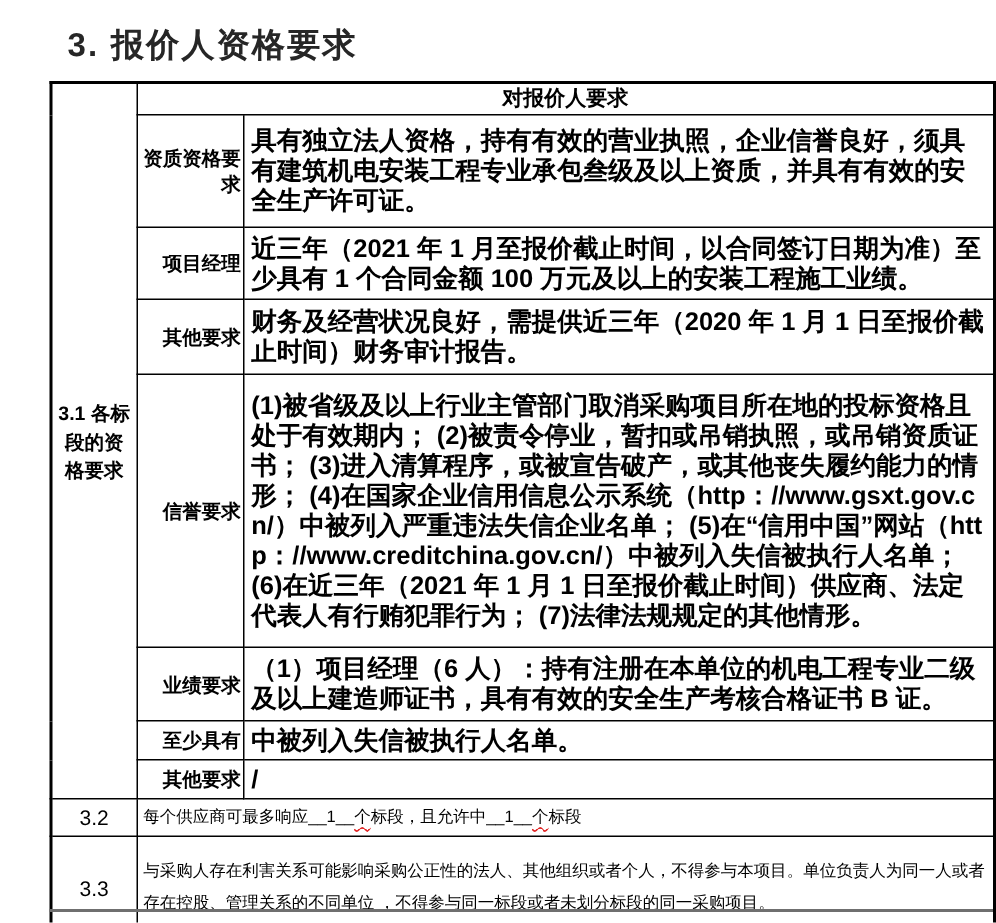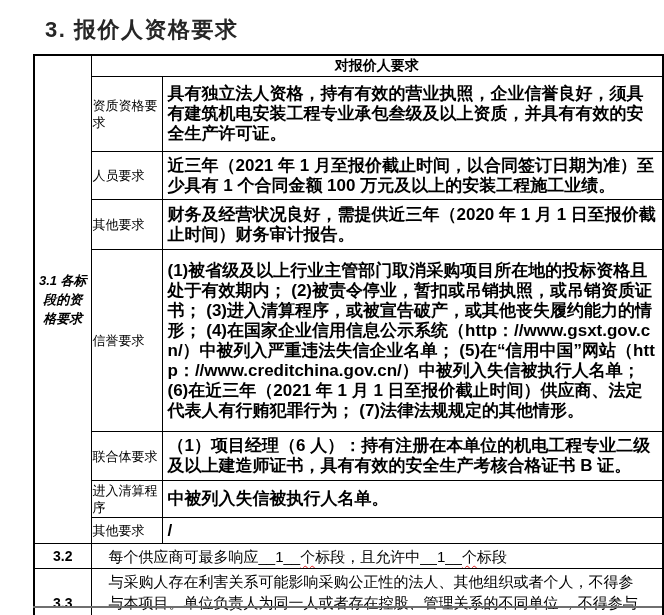--- a/index.html
+++ b/index.html
@@ -19,45 +19,45 @@
     border-collapse:collapse;table-layout:fixed;
     width:629px;
     border:2px solid #000;
   }
   table.req td{
     border:1.5px solid #000;
     vertical-align:middle;
     overflow:hidden;
   }
   td.label-cell{
-    font-weight:normal;font-size:13px;line-height:17px;
-    text-align:left;padding:1px 1px;
+    font-weight:bold;font-size:13px;line-height:17px;
+    text-align:right;padding:1px 1px;
   }
   td.content-cell{
     font-size:17px;line-height:20px;
     padding:1px 5px;
     white-space:pre-wrap;
     word-break:break-all;
     font-weight:bold;
   }
   td.header-cell{
     font-weight:bold;font-size:14px;text-align:center;
     padding:1px 0;
   }
   td.section-cell{
     font-weight:bold;font-size:13px;line-height:19px;
     text-align:center;padding:1px 2px;
     word-break:break-all;
   }
   td.num-cell{
-    font-weight:bold;font-size:14px;text-align:center;padding:1px 2px;
+    font-weight:normal;font-size:14px;text-align:center;padding:1px 2px;
   }
   td.small-content{
-    font-size:15px;line-height:21px;
-    padding:1px 17px;white-space:pre-wrap;word-break:break-all;
+    font-size:11px;line-height:21px;
+    padding:1px 4px;white-space:pre-wrap;word-break:break-all;
   }
   .squiggle{
     text-decoration-line:underline;
     text-decoration-style:wavy;
     text-decoration-color:#e02020;
     text-decoration-thickness:1px;
     text-underline-offset:3px;
   }
   .next-row-line{
     position:absolute;left:33px;top:606px;width:629px;height:2px;
@@ -70,45 +70,45 @@
 <div class="doc-title">3. 报价人资格要求</div>
 
 <table class="req">
   <colgroup>
     <col style="width:57px">
     <col style="width:71px">
     <col style="width:501px">
   </colgroup>
   <tbody>
     <tr>
-      <td class="section-cell" rowspan="8" style="height:22px;font-style:italic;">3.1 各标段的资格要求</td>
+      <td class="section-cell" rowspan="8" style="height:22px;">3.1 各标段的资格要求</td>
       <td class="header-cell" colspan="2">对报价人要求</td>
     </tr>
     <tr>
       <td class="label-cell" style="height:72px;">资质资格要求</td>
       <td class="content-cell">具有独立法人资格，持有有效的营业执照，企业信誉良好，须具有建筑机电安装工程专业承包叁级及以上资质，并具有有效的安全生产许可证。</td>
     </tr>
     <tr>
-      <td class="label-cell" style="height:45px;">人员要求</td>
+      <td class="label-cell" style="height:45px;">项目经理</td>
       <td class="content-cell">近三年（2021 年 1 月至报价截止时间，以合同签订日期为准）至少具有 1 个合同金额 100 万元及以上的安装工程施工业绩。</td>
     </tr>
     <tr>
       <td class="label-cell" style="height:47px;">其他要求</td>
       <td class="content-cell">财务及经营状况良好，需提供近三年（2020 年 1 月 1 日至报价截止时间）财务审计报告。</td>
     </tr>
     <tr>
       <td class="label-cell" style="height:179px;">信誉要求</td>
       <td class="content-cell">(1)被省级及以上行业主管部门取消采购项目所在地的投标资格且处于有效期内； (2)被责令停业，暂扣或吊销执照，或吊销资质证书； (3)进入清算程序，或被宣告破产，或其他丧失履约能力的情形； (4)在国家企业信用信息公示系统（http：//www.gsxt.gov.cn/）中被列入严重违法失信企业名单； (5)在“信用中国”网站（http：//www.creditchina.gov.cn/）中被列入失信被执行人名单； (6)在近三年（2021 年 1 月 1 日至报价截止时间）供应商、法定代表人有行贿犯罪行为； (7)法律法规规定的其他情形。</td>
     </tr>
     <tr>
-      <td class="label-cell" style="height:46px;">联合体要求</td>
+      <td class="label-cell" style="height:46px;">业绩要求</td>
       <td class="content-cell">（1）项目经理（6 人）：持有注册在本单位的机电工程专业二级及以上建造师证书，具有有效的安全生产考核合格证书 B 证。</td>
     </tr>
     <tr>
-      <td class="label-cell" style="height:23px;">进入清算程序</td>
+      <td class="label-cell" style="height:23px;">至少具有</td>
       <td class="content-cell">中被列入失信被执行人名单。</td>
     </tr>
     <tr>
       <td class="label-cell" style="height:23px;">其他要求</td>
       <td class="content-cell">/</td>
     </tr>
     <tr>
       <td class="num-cell" style="height:22px;">3.2</td>
       <td class="small-content" colspan="2"><span>每个供应商可最多响应</span><span>__1__</span><span class="squiggle">个</span><span>标段，且允许中</span><span>__1__</span><span class="squiggle">个</span><span>标段</span></td>
     </tr>

